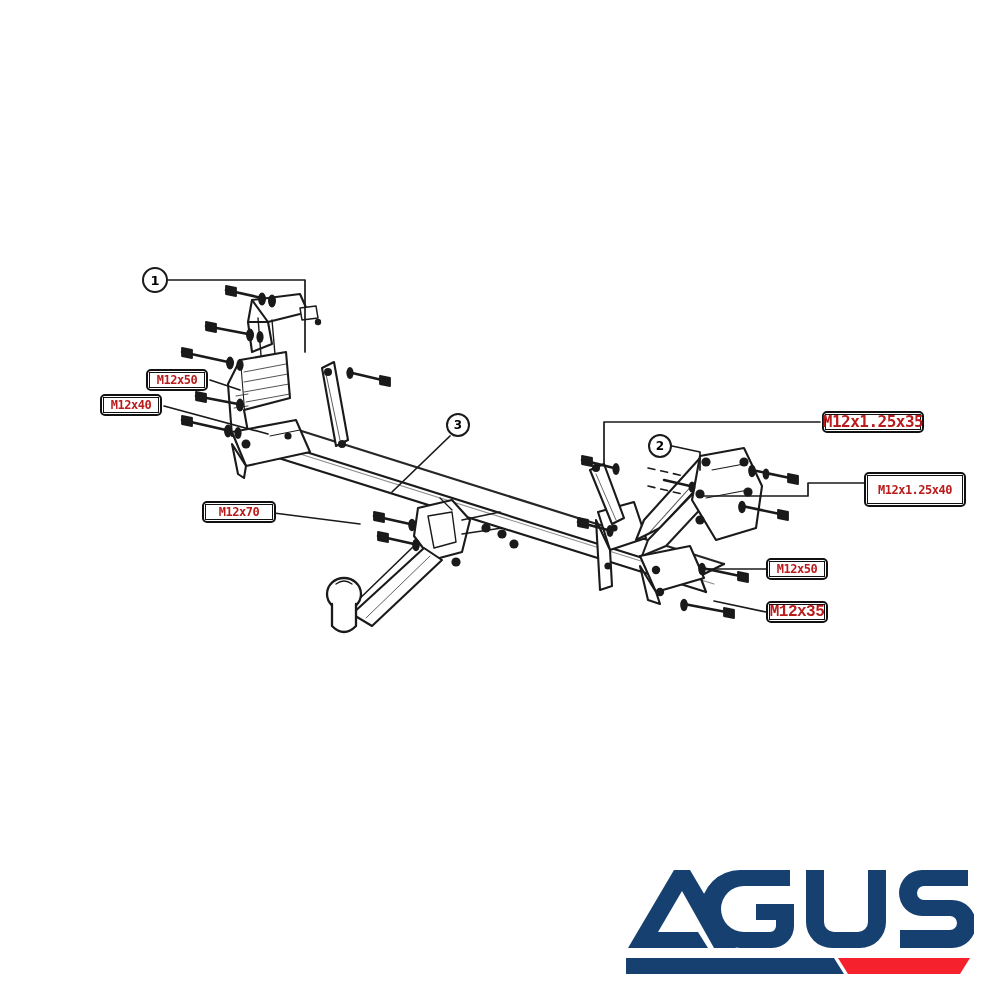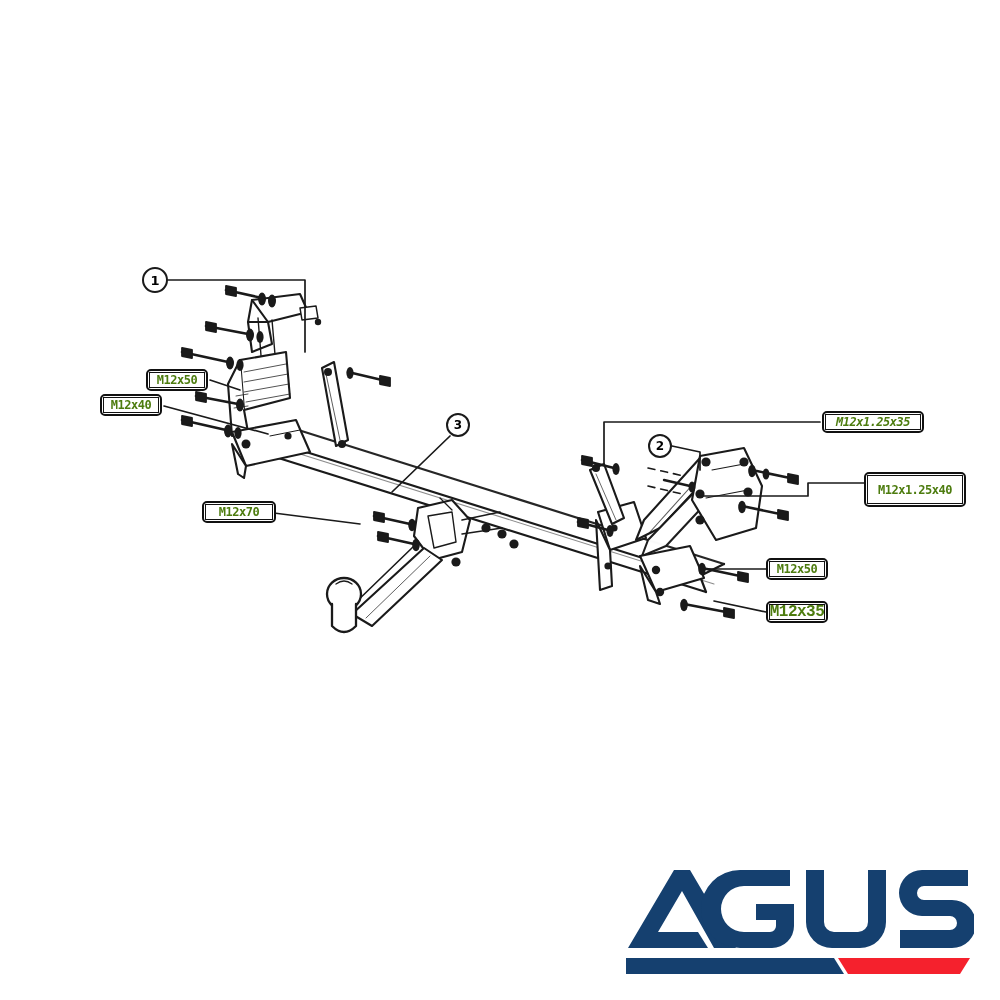--- a/index.html
+++ b/index.html
@@ -32,21 +32,21 @@
   }
   .partlabel > span {
     display: block;
     border: 1.5px solid #111111;
     width: 100%; height: 100%;
     display: flex;
     align-items: center;
     justify-content: center;
     font-family: "DejaVu Sans Mono", "Liberation Mono", monospace;
     font-weight: bold;
-    color: #4d7c0f;
+    color: #b91c1c;
     letter-spacing: -0.5px;
     white-space: nowrap;
     line-height: 1;
   }
   
   .callout {
     position: absolute;
     border: 2.5px solid #1a1a1a;
     border-radius: 50%;
     background: #ffffff;
@@ -297,21 +297,21 @@
 
   <div class="partlabel" style="left:100px; top:394px; width:62px; height:22px;">
     <span style="font-size:12px;">M12x40</span>
   </div>
 
   <div class="partlabel" style="left:202px; top:501px; width:74px; height:22px;">
     <span style="font-size:12px;">M12x70</span>
   </div>
 
   <div class="partlabel" style="left:822px; top:411px; width:102px; height:22px;">
-    <span style="font-size:12px;font-style:italic;">M12x1.25x35</span>
+    <span style="font-size:16px;">M12x1.25x35</span>
   </div>
 
   <div class="partlabel" style="left:864px; top:472px; width:102px; height:35px;">
     <span style="font-size:12px;">M12x1.25x40</span>
   </div>
 
   <div class="partlabel" style="left:766px; top:558px; width:62px; height:22px;">
     <span style="font-size:12px;">M12x50</span>
   </div>
 

